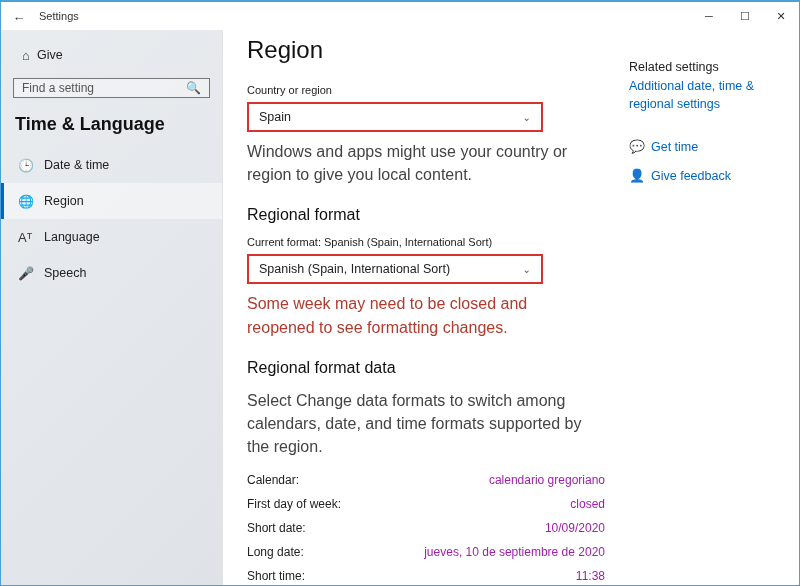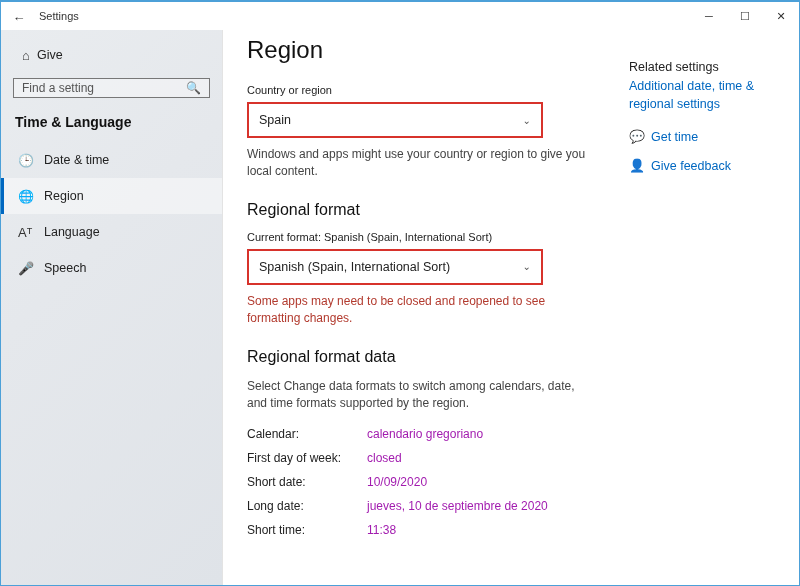--- a/index.html
+++ b/index.html
@@ -9,35 +9,35 @@
   .titlebar .back { width: 24px; text-align: center; font-size: 13px; color: #333; cursor: default; }
   .titlebar .title { margin-left: 8px; }
   .winbtns { margin-left: auto; display: flex; }
   .winbtn { width: 36px; height: 28px; display: flex; align-items: center; justify-content: center; font-size: 11px; color: #333; }
   .body { flex: 1; display: flex; min-height: 0; }
   .sidebar { width: 222px; background: linear-gradient(135deg,#e9ecef 0%,#e5e8ec 40%,#dfe3e8 100%); padding: 8px 0 0 0; border-right: 1px solid #e3e3e3; }
   .sidebar .row { display: flex; align-items: center; height: 34px; padding: 0 14px; font-size: 12.5px; color: #222; cursor: default; }
   .sidebar .row .ic { width: 22px; display: inline-flex; align-items: center; justify-content: center; font-size: 13px; color: #333; }
   .searchbox { margin: 6px 12px 10px 12px; height: 20px; border: 1px solid #777; background: rgba(255,255,255,0.35); display: flex; align-items: center; padding: 0 8px; font-size: 12px; color: #555; }
   .searchbox .sicon { margin-left: auto; font-size: 12px; color: #555; }
-  .section-label { font-weight: 600; font-size: 14px; padding: 6px 14px 12px 14px; color: #111; }
+  .section-label { font-weight: 600; font-size: 18px; padding: 6px 14px 12px 14px; color: #111; }
   .navitem { display: flex; align-items: center; height: 36px; padding: 0 14px; font-size: 12.5px; color: #222; border-left: 3px solid transparent; }
   .navitem .nic { width: 26px; display: inline-flex; align-items: center; font-size: 13px; color: #333; }
   .navitem.sel { background: rgba(255,255,255,0.45); border-left-color: #0067c0; }
   .main { flex: 1; display: flex; min-height: 0; }
   .content { flex: 1; padding: 6px 24px 10px 24px; overflow: auto; }
   h1 { font-weight: 400; font-size: 24px; color: #111; margin-bottom: 20px; }
   h2 { font-weight: 400; font-size: 16px; color: #111; margin: 20px 0 12px 0; }
   .sublabel { font-size: 11px; color: #222; margin-bottom: 6px; }
-  .combo { width: 296px; height: 30px; border: 2px solid #d7322b; background: #fff; display: flex; align-items: center; padding: 16px 10px; font-size: 12.5px; color: #222; }
+  .combo { width: 296px; height: 30px; border: 2px solid #d7322b; background: #fff; display: flex; align-items: center; padding: 4px 10px; font-size: 12.5px; color: #222; }
   .combo .chev { margin-left: auto; font-size: 10px; color: #555; }
-  .help { font-size: 12px; color: #444; margin-top: 8px; max-width: 340px; line-height: 1.45; }
+  .help { font-size: 16px; color: #444; margin-top: 8px; max-width: 340px; line-height: 1.45; }
   .warn { color: #b23a2e; }
   .datagrid { margin-top: 10px; font-size: 12px; color: #222; }
-  .datagrid .r { display: flex; padding: 5px 0; }
+  .datagrid .r { display: flex; padding: 5px 0; justify-content: space-between; }
   .datagrid .k { width: 120px; color: #222; }
   .datagrid .v { color: #a21caf; }
   .rightcol { width: 170px; padding: 30px 14px 0 0; font-size: 12.5px; }
   .rightcol .rhead { color: #222; margin-bottom: 4px; }
   .rlink { display: flex; align-items: center; color: #0067c0; font-size: 12.5px; margin-bottom: 14px; }
   .rlink .ric { width: 22px; color: #0067c0; font-size: 13px; }
   .plain { color: #0067c0; }
 </style>
 </head>
 <body>
@@ -93,21 +93,21 @@
           <span class="chev">⌄</span>
         </div>
         <div class="help">Windows and apps might use your country or region to give you local content.</div>
 
         <h2>Regional format</h2>
         <div class="sublabel">Current format: Spanish (Spain, International Sort)</div>
         <div class="combo">
           <span>Spanish (Spain, International Sort)</span>
           <span class="chev">⌄</span>
         </div>
-        <div class="help warn">Some apps may need to be closed and reopened to see formatting changes.</div>
+        <div class="help warn">Some week may need to be closed and reopened to see formatting changes.</div>
 
         <h2>Regional format data</h2>
         <div class="help" style="">Select Change data formats to switch among calendars, date, and time formats supported by the region.</div>
 
         <div class="datagrid">
           <div class="r">
               <span class="k">Calendar:</span>
               <span class="v">calendario gregoriano</span>
             </div>
           <div class="r">
@@ -126,21 +126,21 @@
               <span class="k">Short time:</span>
               <span class="v">11:38</span>
             </div>
           <div class="r"></div>
         </div>
 
       </div>
 
       <div class="rightcol">
         <div class="rhead">Related settings</div>
-        <div class="plain" style="margin-bottom:16px; line-height:1.4">Additional date, time &amp; regional settings</div>
+        <div class="plain" style="margin-bottom:26px; line-height:1.4">Additional date, time &amp; regional settings</div>
         <div class="rlink">
           <span class="ric">💬</span>
           <span>Get time</span>
         </div>
         <div class="rlink">
           <span class="ric">👤</span>
           <span>Give feedback</span>
         </div>
       </div>
     </div>

